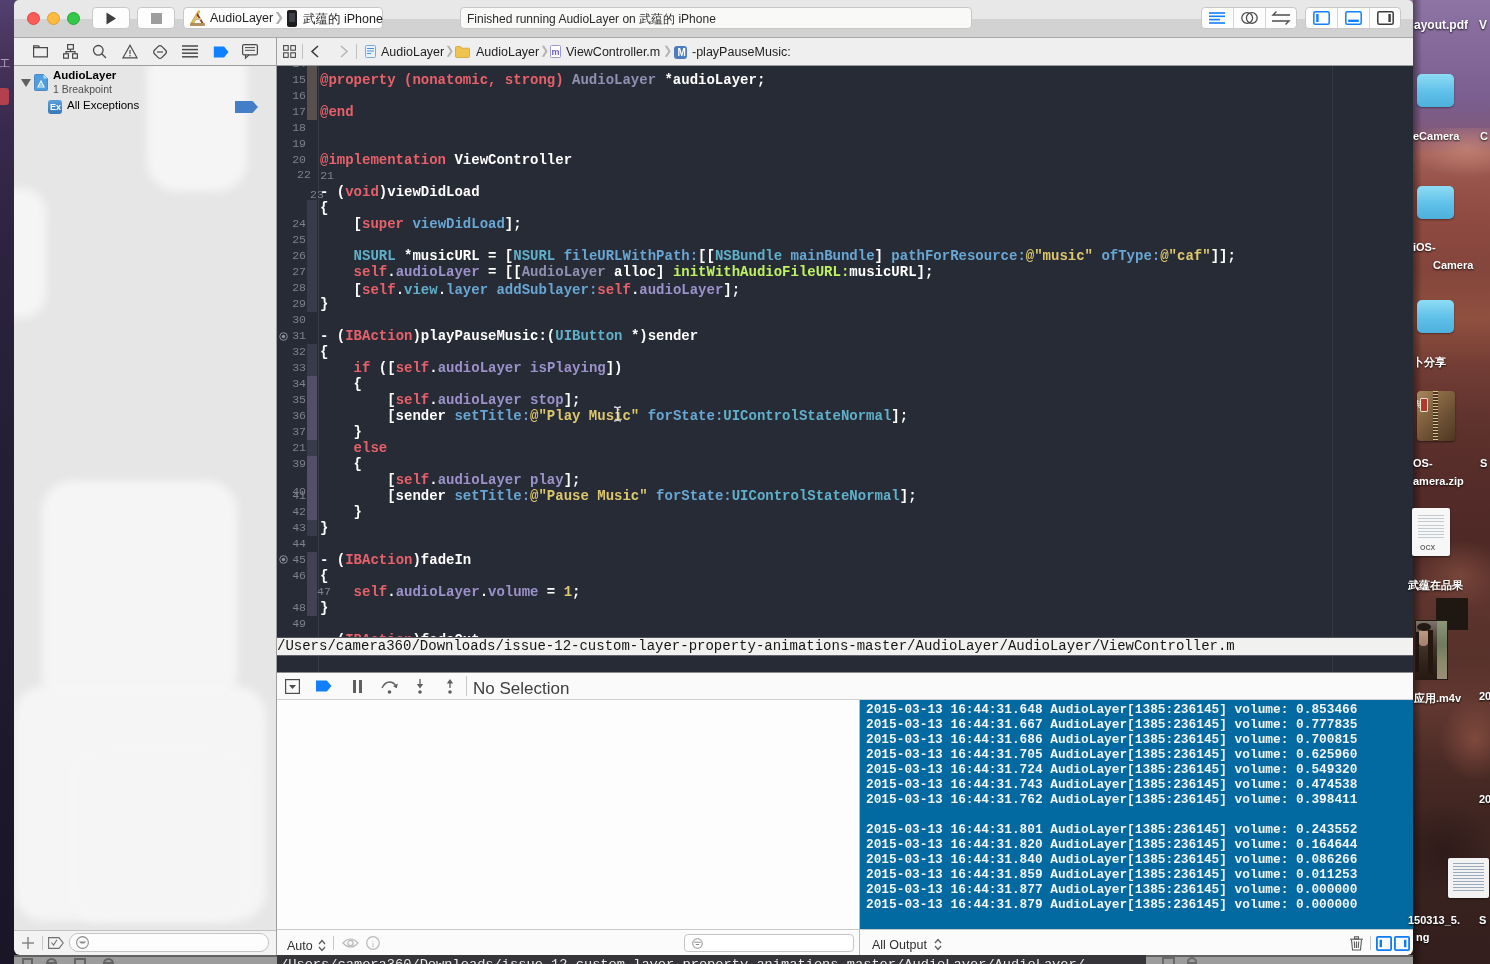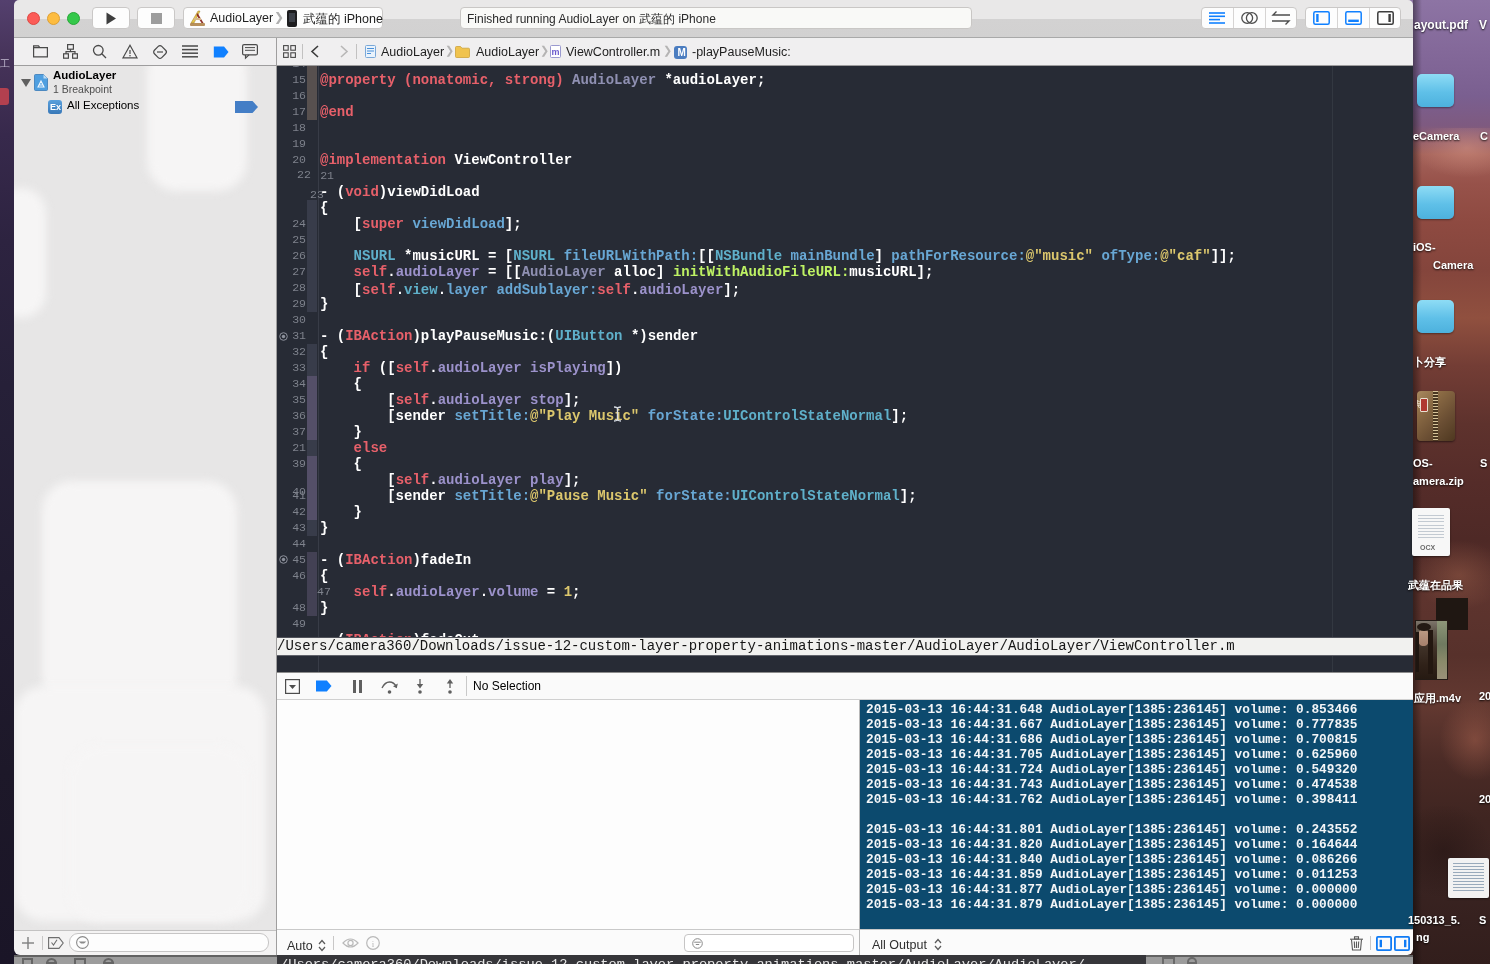--- a/index.html
+++ b/index.html
@@ -49,21 +49,21 @@
 
   #pathbar { left:277px; top:637px; width:1136px; height:19px; background:#f1f1ef;
     border-top:1px solid #50525a; border-bottom:1px solid #60626a;
     font-family:"Liberation Mono",monospace; font-size:14px; color:#151515;
     line-height:17px; white-space:pre; overflow:hidden; }
 
   
   #dbgbar { left:277px; top:672px; width:1136px; height:28px; background:#fafafa;
     border-top:1px solid #8c8c8c; border-bottom:1px solid #d0d0d0; }
   #vars { left:277px; top:700px; width:582px; height:230px; background:#fdfdfd; }
-  #console { left:860px; top:700px; width:553px; height:229px; background:#0c4a6e; overflow:hidden; }
+  #console { left:860px; top:700px; width:553px; height:229px; background:#0369a1; overflow:hidden; }
   .con { position:absolute; left:6px; font-family:"Liberation Mono",monospace; font-size:12.8px;
     font-weight:bold; color:#f3f5f7; white-space:pre; height:15px; line-height:15px; }
   #botbar { left:277px; top:929px; width:1136px; height:26px; background:#fbfbfb; border-top:1px solid #c9c9c9; border-radius:0 0 6px 0; }
   #vdiv2 { left:859px; top:700px; width:1px; height:255px; background:#b8b8b8; }
 
   
   #bstrip { left:14px; top:955px; width:1399px; height:9px; background:#9c9c9c; overflow:hidden; }
   #bterm { position:absolute; left:263px; top:0px; width:869px; height:9px; background:#36363a; overflow:hidden; }
 
   svg.ic { position:absolute; overflow:visible; }
@@ -396,21 +396,21 @@
     <line x1="7" y1="0" x2="7" y2="7" stroke="#5f5f5f" stroke-width="1.3"></line>
     <path d="M3.8 5 L10.2 5 L7 9.5 Z" fill="#5f5f5f"></path>
     <circle cx="7" cy="13" r="1.8" fill="#5f5f5f"></circle>
   </svg>
   <svg class="ic" style="left:443px; top:679px;" width="14" height="15" viewBox="0 0 14 15">
     <line x1="7" y1="3" x2="7" y2="9" stroke="#5f5f5f" stroke-width="1.3"></line>
     <path d="M3.8 4.5 L10.2 4.5 L7 0 Z" fill="#5f5f5f"></path>
     <circle cx="7" cy="13" r="1.8" fill="#5f5f5f"></circle>
   </svg>
   <div class="abs" style="left:466px; top:676px; width:1px; height:20px; background:#c9c9c9;"></div>
-  <div class="abs" style="left:473px; top:679px; font-size:12px; color:#000000;">No Selection</div>
+  <div class="abs" style="left:473px; top:679px; font-size:17px; color:#404040;">No Selection</div>
   <div class="abs" id="vars"></div>
   <div class="abs" id="console">
     <div class="con" style="top:2px;">2015-03-13 16:44:31.648 AudioLayer[1385:236145] volume: 0.853466</div>
     <div class="con" style="top:17px;">2015-03-13 16:44:31.667 AudioLayer[1385:236145] volume: 0.777835</div>
     <div class="con" style="top:32px;">2015-03-13 16:44:31.686 AudioLayer[1385:236145] volume: 0.700815</div>
     <div class="con" style="top:47px;">2015-03-13 16:44:31.705 AudioLayer[1385:236145] volume: 0.625960</div>
     <div class="con" style="top:62px;">2015-03-13 16:44:31.724 AudioLayer[1385:236145] volume: 0.549320</div>
     <div class="con" style="top:77px;">2015-03-13 16:44:31.743 AudioLayer[1385:236145] volume: 0.474538</div>
     <div class="con" style="top:92px;">2015-03-13 16:44:31.762 AudioLayer[1385:236145] volume: 0.398411</div>
     <div class="con" style="top:122px;">2015-03-13 16:44:31.801 AudioLayer[1385:236145] volume: 0.243552</div>

